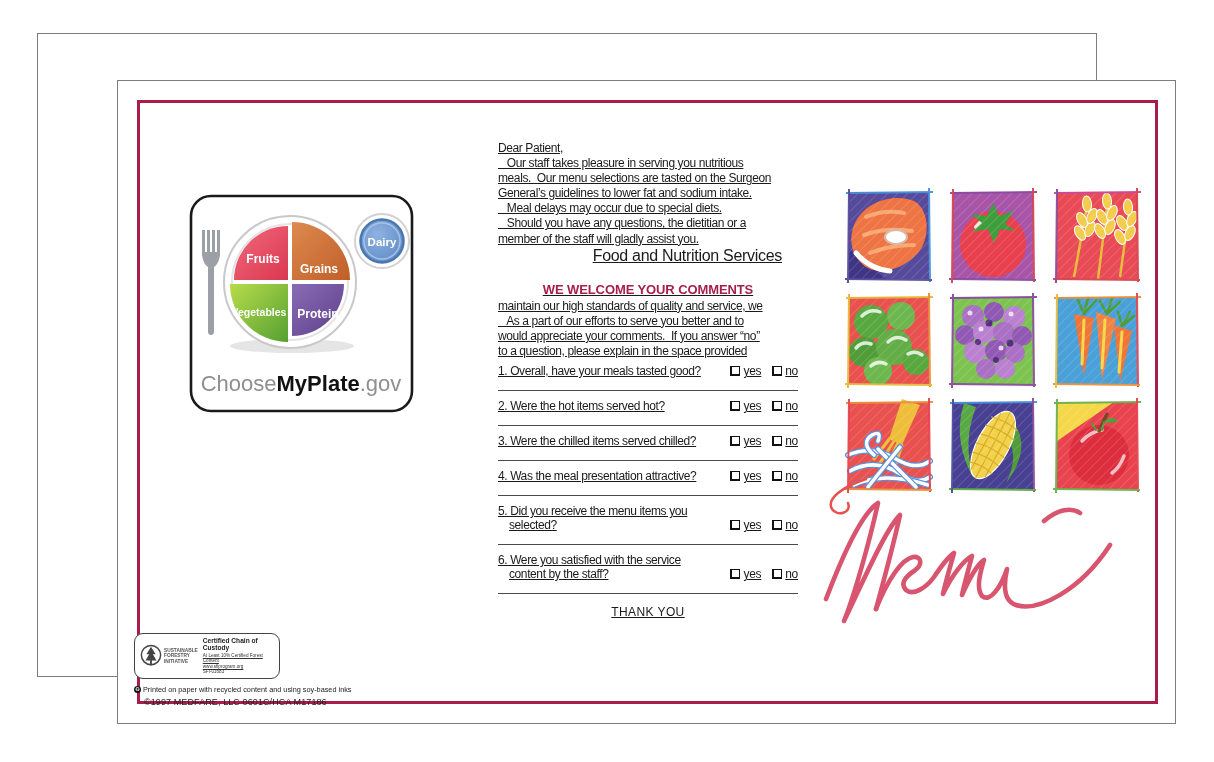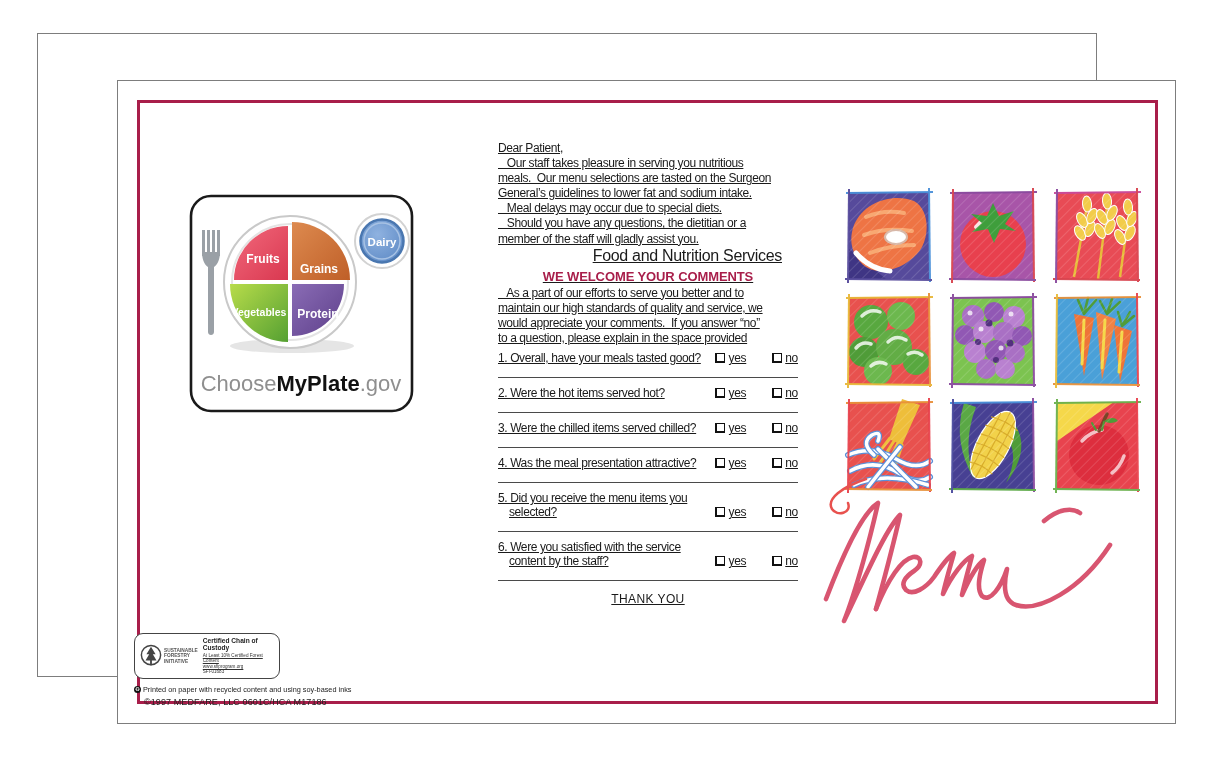--- a/index.html
+++ b/index.html
@@ -12,28 +12,28 @@
   #front-page{left:117px;top:80px;width:1059px;height:644px;z-index:2;}
   #red-border{position:absolute;left:19px;top:19px;width:1021px;height:604px;box-sizing:border-box;border:3px solid #a81e4a;}
 
   
   #myplate{position:absolute;left:71px;top:113px;width:225px;height:219px;}
 
   
   #col{position:absolute;left:380px;top:60px;width:300px;text-decoration:underline;}
   .letter-line{font-size:12px;line-height:15.1px;letter-spacing:-0.4px;white-space:pre;}
   #signature{font-size:16px;letter-spacing:-0.3px;text-align:right;padding-right:16px;margin-top:0px;}
-  #comments-heading{margin-top:4px;text-align:center;font-size:13px;font-weight:bold;color:#a81e4a;letter-spacing:-0.1px;}
+  #comments-heading{margin-top:17px;text-align:center;font-size:13px;font-weight:bold;color:#a81e4a;letter-spacing:-0.1px;}
   #intro{margin-top:2px;}
   .q-top{display:flex;justify-content:space-between;align-items:flex-end;margin-top:5px;}
   .q-texts{font-size:12px;letter-spacing:-0.4px;line-height:14px;}
   .q-text,.q-text2{white-space:pre;}
   .q-text2{padding-left:11px;}
   .q-text2:empty{display:none;}
-  .yn{display:flex;gap:26px;align-items:center;white-space:nowrap;font-size:12px;letter-spacing:-0.3px;}
+  .yn{display:flex;gap:11px;align-items:center;white-space:nowrap;font-size:12px;letter-spacing:-0.3px;}
   .yn-opt{display:flex;align-items:center;}
   .cb{display:inline-block;width:7px;height:7px;border:1.2px solid #111;border-left-width:2.6px;border-bottom-width:2.6px;margin-right:3px;background:#fff;}
   .q-line{border-bottom:1.3px solid #4a4a4a;margin:12px 0 8px 0;}
   #thank-you{margin-top:11px;text-align:center;font-size:12px;letter-spacing:0.4px;}
 
   
   #food-grid{position:absolute;left:726px;top:106px;display:grid;grid-template-columns:repeat(3,90px);gap:8px 14px;}
   .tile{width:90px;height:97px;display:block;}
   #pasta-curl{position:absolute;left:704px;top:396px;}
   #menu-script{position:absolute;left:700px;top:410px;}
@@ -124,22 +124,22 @@
         <div class="letter-line">   Meal delays may occur due to special diets.</div>
         <div class="letter-line">   Should you have any questions, the dietitian or a</div>
         <div class="letter-line">member of the staff will gladly assist you.</div>
       </div>
     <div id="signature">Food and Nutrition Services</div>
 
     <div id="comments-heading">WE WELCOME YOUR COMMENTS</div>
 
     <div id="intro">
 
-    <div class="letter-line">   As a part of our efforts to serve you better and to</div>
-        <div class="letter-line">maintain our high standards of quality and service, we</div>
+    <div class="letter-line">maintain our high standards of quality and service, we</div>
+        <div class="letter-line">   As a part of our efforts to serve you better and to</div>
         <div class="letter-line">would appreciate your comments.  If you answer “no”</div>
         <div class="letter-line">to a question, please explain in the space provided</div>
       </div>
 
     <div id="questions">
 
         <div class="q-item">
           <div class="q-top">
             <div class="q-texts">
               <div class="q-text">1. Overall, have your meals tasted good?</div>

